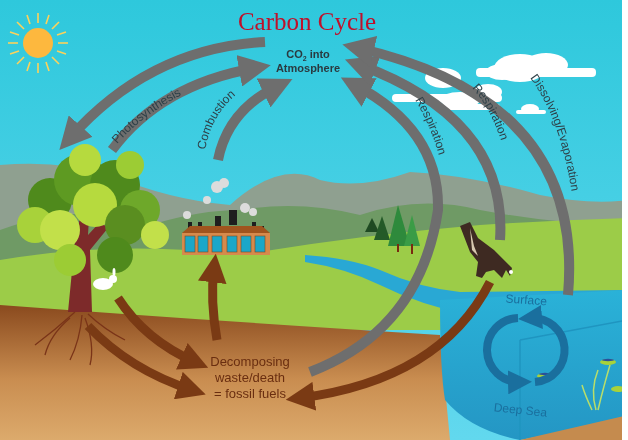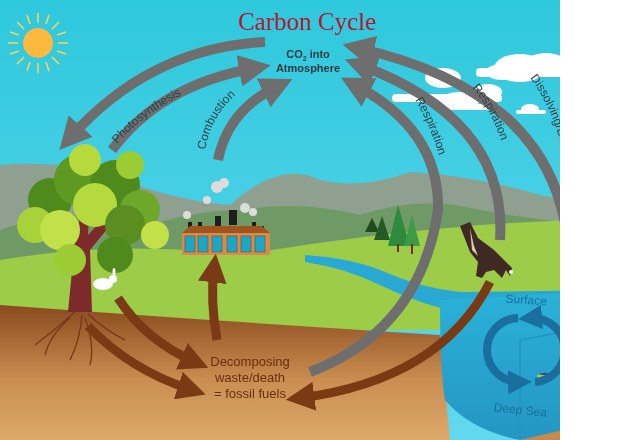--- a/index.html
+++ b/index.html
@@ -1,16 +1,16 @@
 <!DOCTYPE html>
 <html><head>
 <meta charset="utf-8">
 <style>
   html, body { margin: 0; padding: 0; background: #ffffff; }
-  #stage { position: relative; width: 560px; height: 440px; overflow: hidden; }
+  #stage { position: relative; width: 622px; height: 440px; overflow: hidden; }
   svg text { font-family: "Liberation Sans", sans-serif; }
   .title { font-family: "Liberation Serif", serif; }
 </style>
 </head>
 <body>
 
 <div id="stage">
 <svg width="628" height="440" viewBox="0 0 628 440" xmlns="http://www.w3.org/2000/svg">
   <defs>
     <linearGradient id="sky" x1="0" y1="0" x2="0" y2="1">

